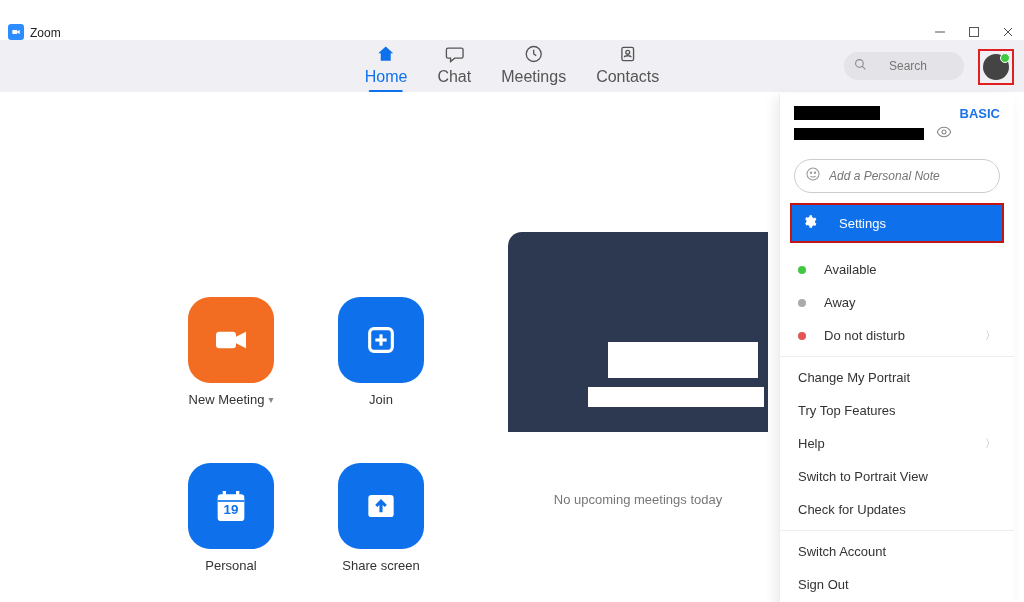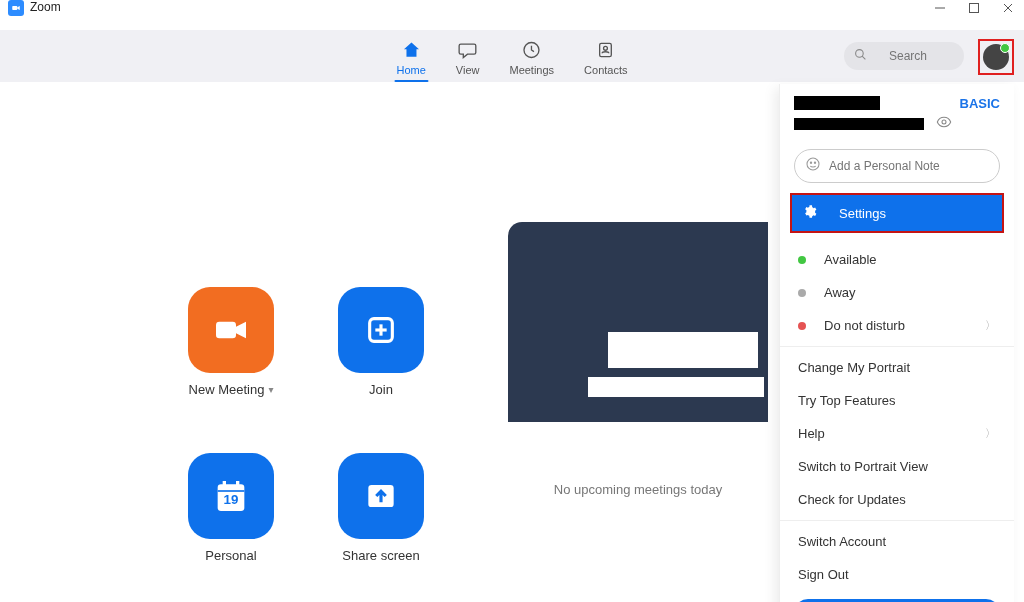--- a/index.html
+++ b/index.html
@@ -1,27 +1,27 @@
 <!DOCTYPE html>
 <html><head>
 <meta charset="utf-8">
 <style>
   * { box-sizing: border-box; margin: 0; padding: 0; font-family: -apple-system, BlinkMacSystemFont, "Segoe UI", Arial, sans-serif; }
   body { width: 1024px; height: 602px; background: #fff; overflow: hidden; position: relative; }
 
-  .titlebar { height: 30px; display: flex; align-items: flex-start; padding: 0 8px; background: #fff; }
+  .titlebar { height: 40px; display: flex; align-items: flex-end; padding: 0 8px; background: #fff; }
   .titlebar .app-icon { width: 16px; height: 16px; background: #2D8CFF; border-radius: 3px; display: flex; align-items: center; justify-content: center; margin-right: 6px; }
   .titlebar .app-icon svg { width: 10px; height: 10px; }
   .titlebar .app-title { font-size: 12px; color: #222; }
   .win-controls { margin-left: auto; display: flex; gap: 18px; }
   .win-btn { width: 16px; height: 16px; display:flex; align-items:center; justify-content:center; color:#555; cursor:pointer; }
 
   .toolbar { height: 52px; background: #f0f0f4; display: flex; align-items: center; position: relative; }
   .nav-tabs { position: absolute; left: 50%; transform: translateX(-50%); display: flex; gap: 30px; height: 100%; align-items: flex-end; }
-  .nav-tab { display: flex; flex-direction: column; align-items: center; gap: 4px; font-size: 11px; color: #555; padding-bottom: 6px; cursor: pointer; }
+  .nav-tab { display: flex; flex-direction: column; align-items: center; gap: 4px; font-size: 16px; color: #555; padding-bottom: 6px; cursor: pointer; }
   .nav-tab.active { color: #0E71EB; }
   .nav-tab.active::after { content:""; position:absolute; bottom:0; height:2px; width:34px; background:#0E71EB; border-radius:1px; }
   .nav-tab .nav-icon { width:20px; height:20px; display:flex; align-items:center; justify-content:center; }
 
   .search-wrap { position: absolute; right: 60px; top: 12px; width: 120px; height: 28px; background: #e4e4e8; border-radius: 14px; display: flex; align-items: center; padding: 0 10px; gap: 6px; }
   .search-wrap input { border: none; background: transparent; outline: none; font-size: 12px; color: #555; width: 80px; margin-left: 16px; }
   .search-icon { color:#888; }
 
   .avatar-wrap { position: absolute; right: 10px; top: 9px; width: 36px; height: 36px; border: 2px solid #E02020; display:flex; align-items:center; justify-content:center; cursor:pointer; }
   .avatar { width: 26px; height: 26px; border-radius: 50%; background: #444; position: relative; }
@@ -41,21 +41,21 @@
   .no-meetings { position:absolute; left:508px; top:400px; width:260px; text-align:center; font-size:13px; color:#777; }
 
   .profile-menu { position:absolute; right:10px; top:2px; width:235px; background:#fff; box-shadow: -4px 4px 12px rgba(0,0,0,0.08); border-left:1px solid #eee; z-index:5; padding-bottom:10px; }
   .pm-header { padding:12px 14px 6px; display:flex; }
   .pm-name-col { flex:1; }
   .pm-name-redact { width:86px; height:14px; background:#000; margin-bottom:4px; }
   .pm-email-redact { width:130px; height:12px; background:#000; }
   .pm-badge { color:#1a73e8; font-weight:700; font-size:13px; }
   .pm-eye { color:#888; font-size:14px; margin-left:6px; cursor:pointer; }
   .pm-note { margin:10px 14px; height:34px; border:1px solid #ccc; border-radius:18px; display:flex; align-items:center; padding:0 10px; gap:8px; }
-  .pm-note input { border:none; outline:none; font-size:12px; flex:1; color:#555; }
+  .pm-note input { border:none; outline:none; font-size:12px; flex:1; color:#555;font-style:italic; }
   .pm-settings { margin:6px 10px 10px; height:40px; background:#0E71EB; border:2px solid #c51414; display:flex; align-items:center; padding:0 10px; gap:22px; color:#fff; font-size:13px; cursor:pointer; }
   .pm-item { padding:9px 18px; font-size:13px; color:#333; display:flex; align-items:center; gap:18px; cursor:pointer; }
   .pm-item .dot { width:8px; height:8px; border-radius:50%; }
   .dot-green { background:#42C742; }
   .dot-gray { background:#aaa; }
   .dot-red { background:#e55353; }
   .pm-item .chev { margin-left:auto; color:#aaa; font-size:11px; }
   .pm-divider { height:1px; background:#eee; margin:4px 0; }
   .pm-buy { margin:8px 14px 4px; height:28px; background:#0E71EB; color:#fff; border-radius:14px; display:flex; align-items:center; justify-content:center; font-size:13px; font-weight:600; cursor:pointer; }
 </style>
@@ -99,21 +99,21 @@
           </svg>
       </span>
       <span>Home</span>
     </div>
     <div class="nav-tab">
       <span class="nav-icon">
         <svg width="20" height="20" viewBox="0 0 24 24" fill="none" stroke="#555" stroke-width="1.6">
             <path d="M4 5 H20 A2 2 0 0 1 22 7 V15 A2 2 0 0 1 20 17 H12 L7 21 V17 H4 A2 2 0 0 1 2 15 V7 A2 2 0 0 1 4 5 Z"></path>
           </svg>
       </span>
-      <span>View</span>
+      <span>Chat</span>
     </div>
     <div class="nav-tab">
       <span class="nav-icon">
         <svg width="20" height="20" viewBox="0 0 24 24" fill="none" stroke="#555" stroke-width="1.6">
             <circle cx="12" cy="12" r="9"></circle>
             <path d="M12 7 V12 L15 14"></path>
           </svg>
       </span>
       <span>Meetings</span>
     </div>

